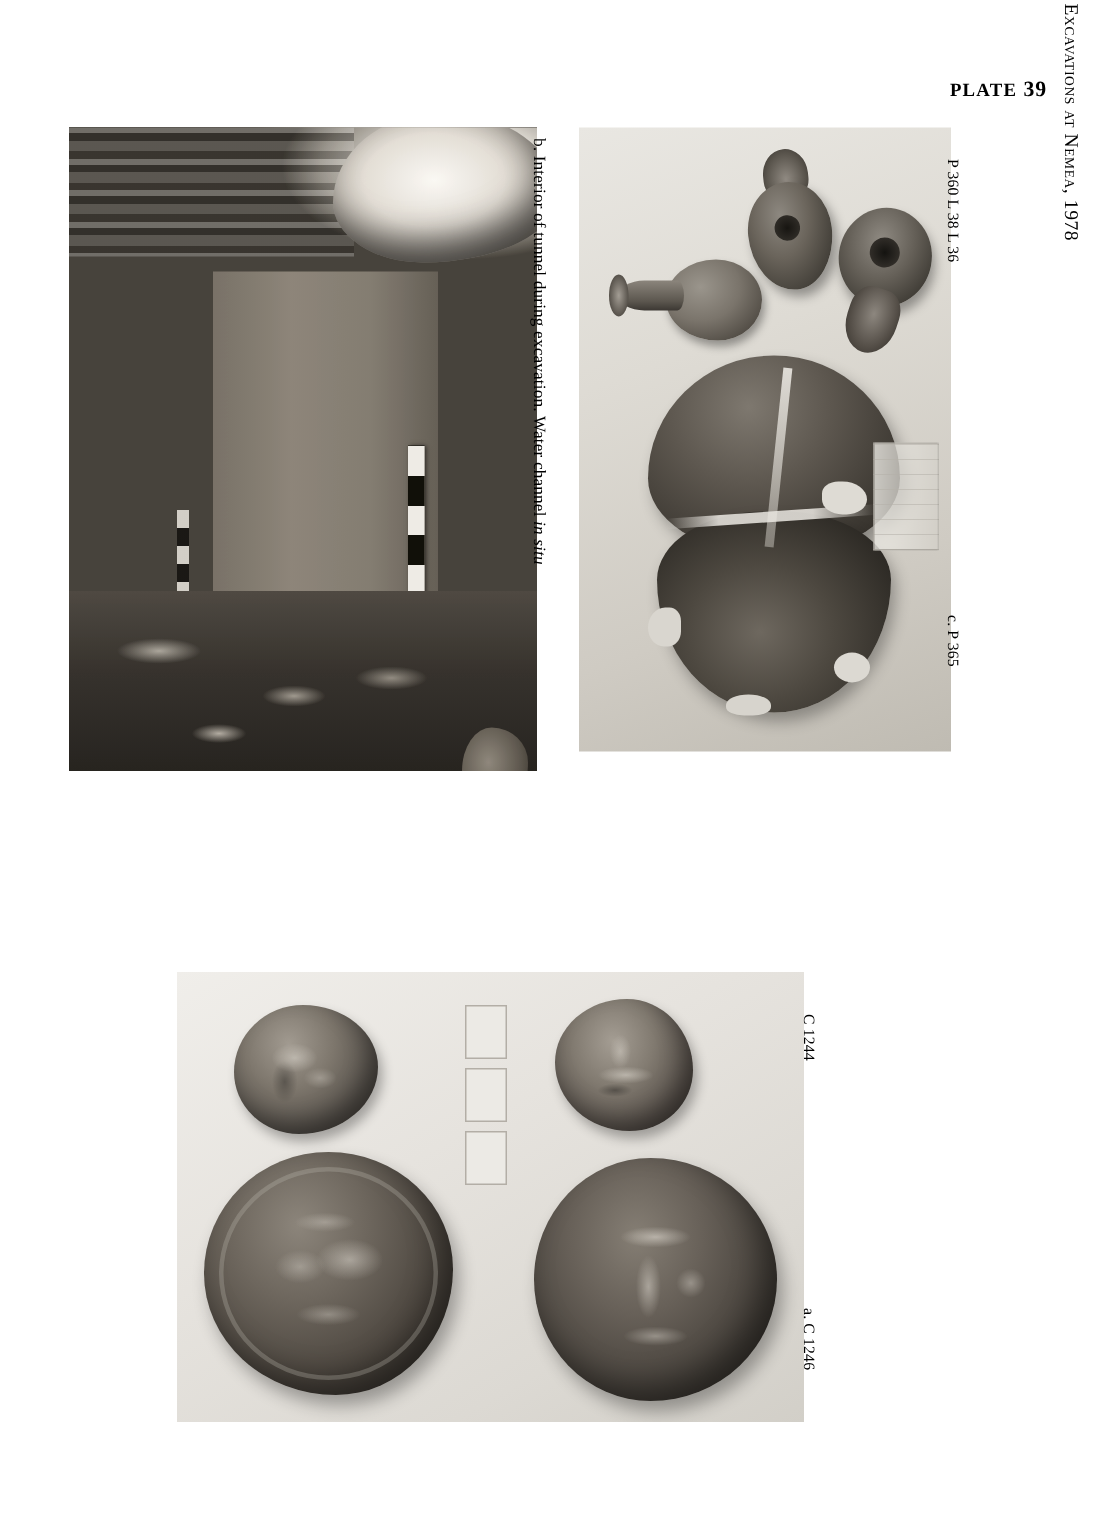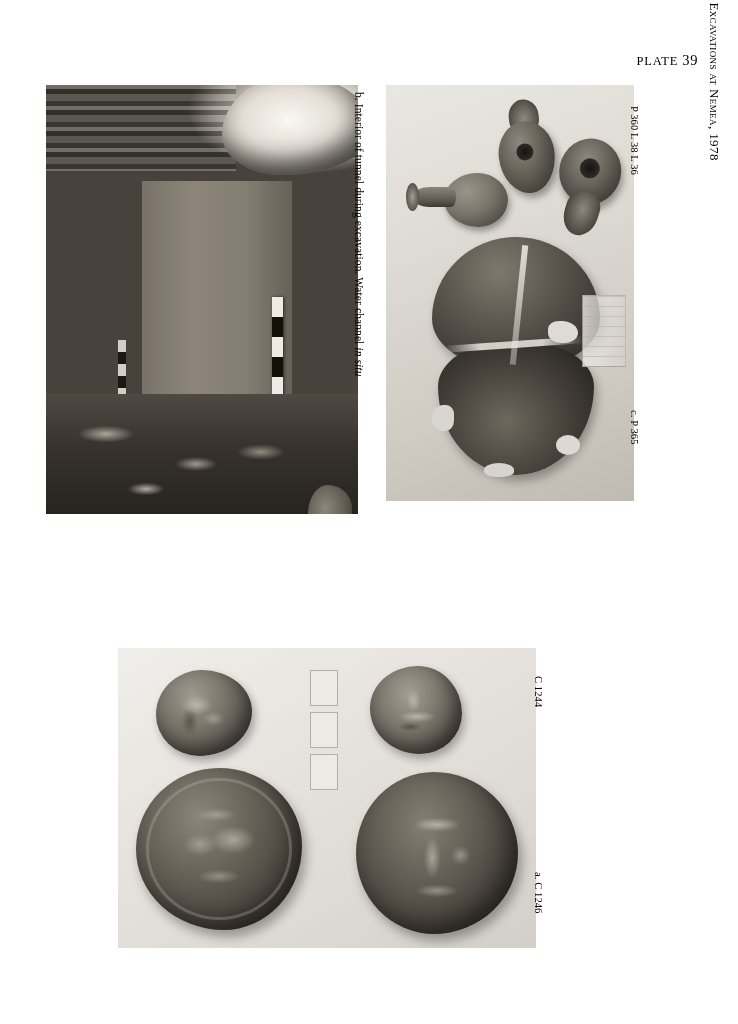--- a/index.html
+++ b/index.html
@@ -23,21 +23,21 @@
   }
 
   
   .plate-number {
     position: absolute;
     top: 52px;
     right: 40px;
     font-family: "Liberation Serif", serif;
     font-size: 14.5px;
     letter-spacing: 0.6px;
-    font-weight: normal;
+    font-weight: bold;
     white-space: nowrap;
   }
   .plate-number .small {
     font-size: 12.5px;
     letter-spacing: 0.8px;
   }
 
   
   .running-title {
     position: absolute;

